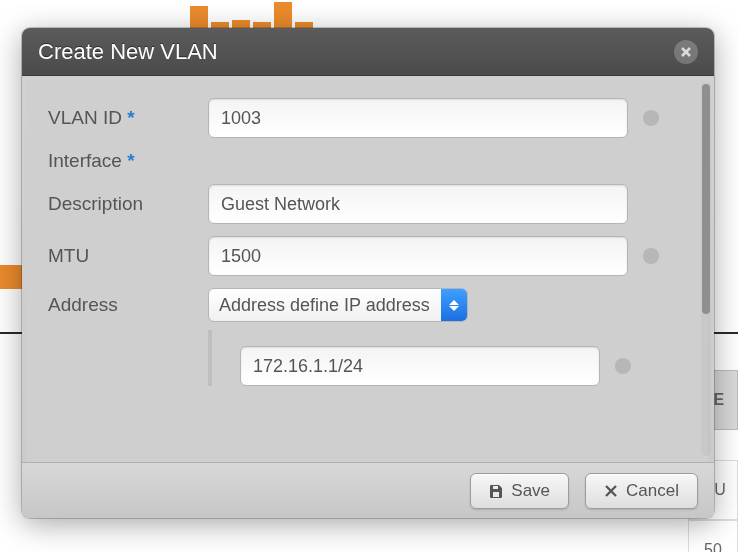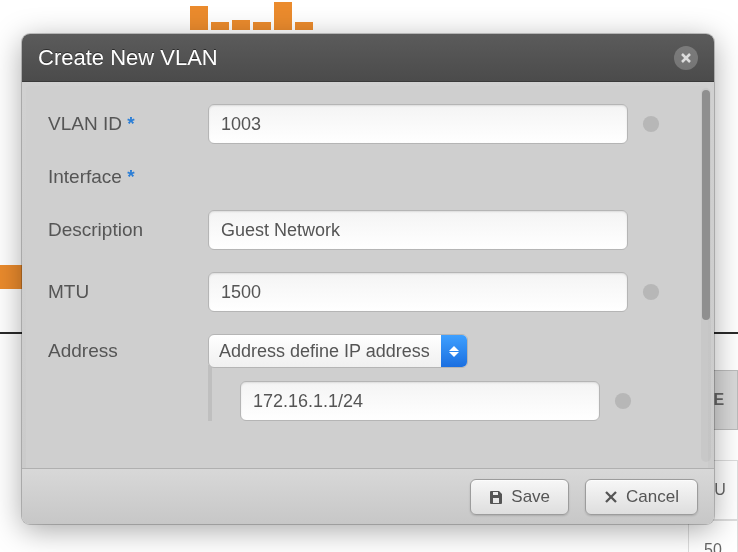--- a/index.html
+++ b/index.html
@@ -9,37 +9,37 @@
   .bg-chart span{display:block;background:#eb8b2d;width:18px}
   .bg-chart .b1{height:24px}.bg-chart .b2{height:8px}.bg-chart .b3{height:10px}.bg-chart .b4{height:8px}.bg-chart .b5{height:28px}.bg-chart .b6{height:8px}
   .bg-orange-left{position:absolute;top:265px;left:0;width:22px;height:24px;background:#eb8b2d}
   .bg-row{position:absolute;left:0;right:0;border-top:2px solid #2a2a2a}
   .bg-row1{top:332px}
   .bg-row-head{position:absolute;right:0;top:370px;width:50px;height:60px;background:#d9d9d9;border:1px solid #bbb;display:flex;align-items:center;justify-content:center;color:#666;font-weight:bold}
   .bg-row-cell{position:absolute;right:0;width:50px;height:60px;border:1px solid #ddd;display:flex;align-items:center;justify-content:center;color:#666}
   .bg-row-cell1{top:460px}
   .bg-row-cell2{top:520px}
 
-  .dialog{position:absolute;top:34px;left:22px;width:692px;height:490px;
+  .dialog{position:absolute;top:28px;left:22px;width:692px;height:490px;
     background:#cfcfcf;background:linear-gradient(#d2d2d2,#cacaca);
     border-radius:8px;box-shadow:0 6px 30px rgba(0,0,0,.35),0 0 0 1px rgba(0,0,0,.2);
     overflow:hidden}
   .titlebar{height:48px;background:linear-gradient(#5b5b5b,#4b4b4b);
     display:flex;align-items:center;padding:0 16px;color:#fff;
     border-bottom:1px solid #3a3a3a}
   .title{font-size:22px;font-weight:400;flex:1;text-shadow:0 -1px 0 rgba(0,0,0,.5)}
   .close{width:24px;height:24px;border-radius:12px;background:rgba(255,255,255,.22);
     display:flex;align-items:center;justify-content:center;cursor:pointer}
   .close svg{width:12px;height:12px;stroke:#ddd;stroke-width:2.5}
   .body{position:relative;height:calc(100% - 48px);padding:4px 6px 4px 4px;}
   .inner{background:#cfcfcf;height:100%;border-radius:4px;padding:18px 22px 64px 22px;overflow:hidden}
   .scrollbar{position:absolute;top:6px;right:3px;bottom:62px;width:10px;background:rgba(0,0,0,.03);border-radius:5px}
   .scrollthumb{position:absolute;top:2px;left:1px;width:8px;height:230px;background:#8f8f8f;border-radius:4px}
 
-  .row{display:flex;align-items:center;margin-bottom:22px}
+  .row{display:flex;align-items:center;margin-bottom:12px}
   .lbl{width:160px;color:#555;font-size:19px}
   .req{color:#2b7ed6;font-weight:bold}
   .field{flex:0 0 420px}
   .info{width:26px;margin-left:10px;color:#b7b7b7;display:flex;justify-content:center}
   .info svg{width:18px;height:18px;fill:#b7b7b7}
 
   input[type=text]{width:100%;height:40px;border:1px solid #b5b5b5;border-radius:6px;
     background:linear-gradient(#f4f4f4,#fff);padding:10px 12px;font-size:18px;color:#555;
     box-shadow:inset 0 1px 2px rgba(0,0,0,.1)}
   .sel-wrap{position:relative;display:inline-block}
@@ -117,21 +117,21 @@
       <div class="row">
         <div class="lbl">MTU</div>
         <div class="field"><input type="text" value="1500" style=""></div>
         <div class="info">
             <svg viewBox="0 0 20 20">
               <circle cx="10" cy="10" r="9"></circle>
             </svg>
           </div>
       </div>
 
-      <div class="row" style="margin-bottom:1px">
+      <div class="row" style="margin-bottom:12px">
         <div class="lbl">Address</div>
         <div class="field">
           <div class="sel-wrap">
             <div class="sel" style="min-width:260px">
                 <span>Address define IP address</span>
               </div>
             <div class="sel-btn"></div>
           </div>
         </div>
       </div>

